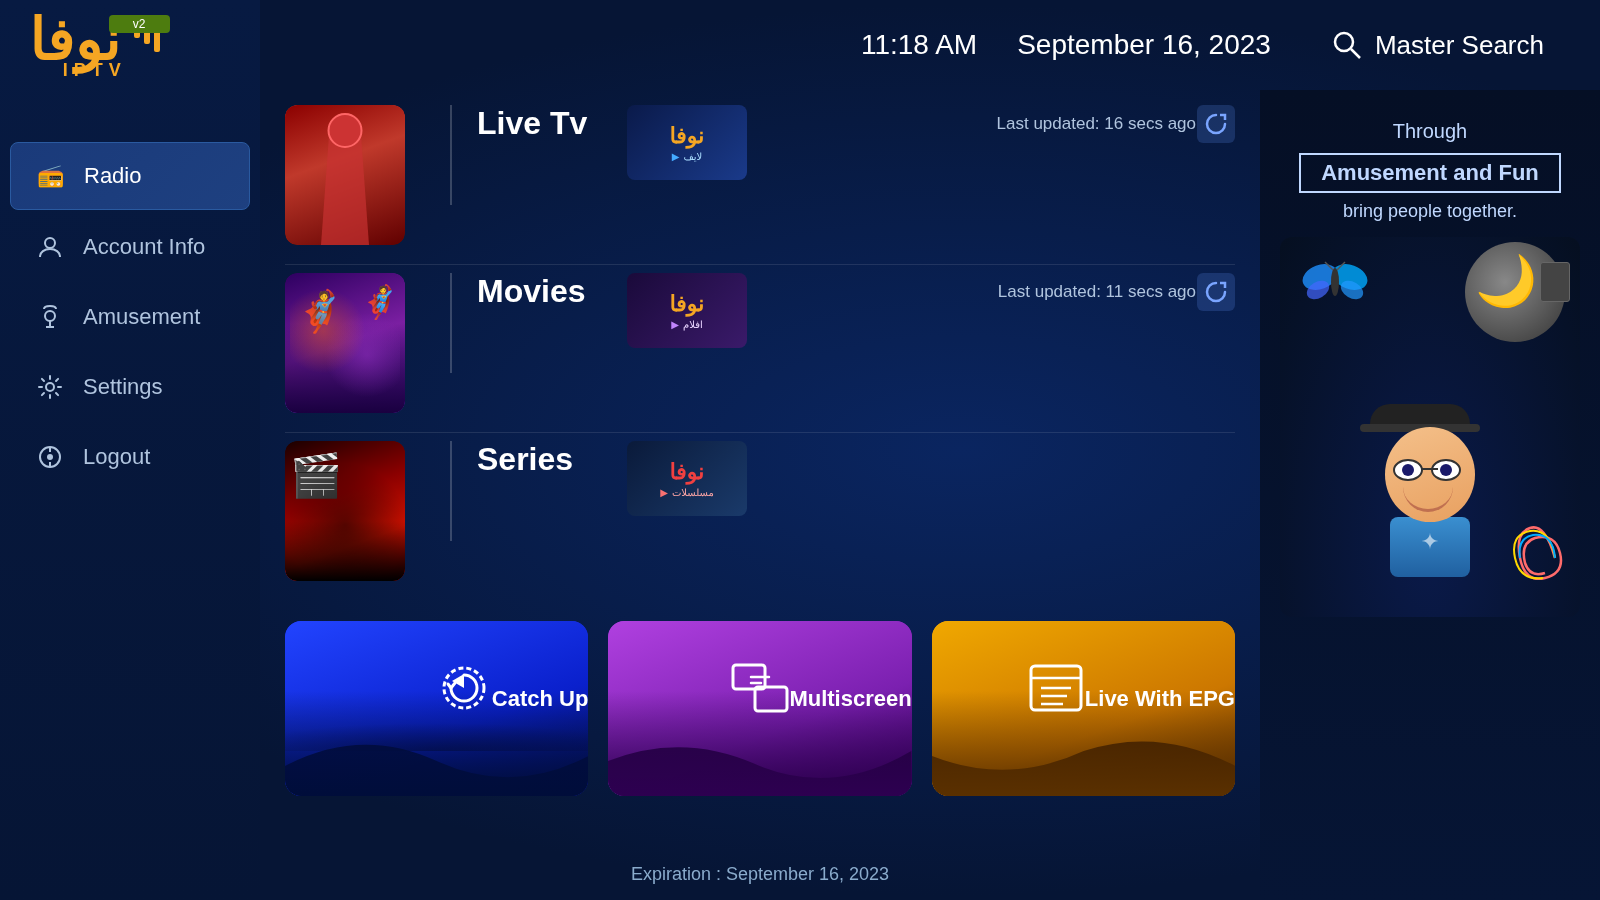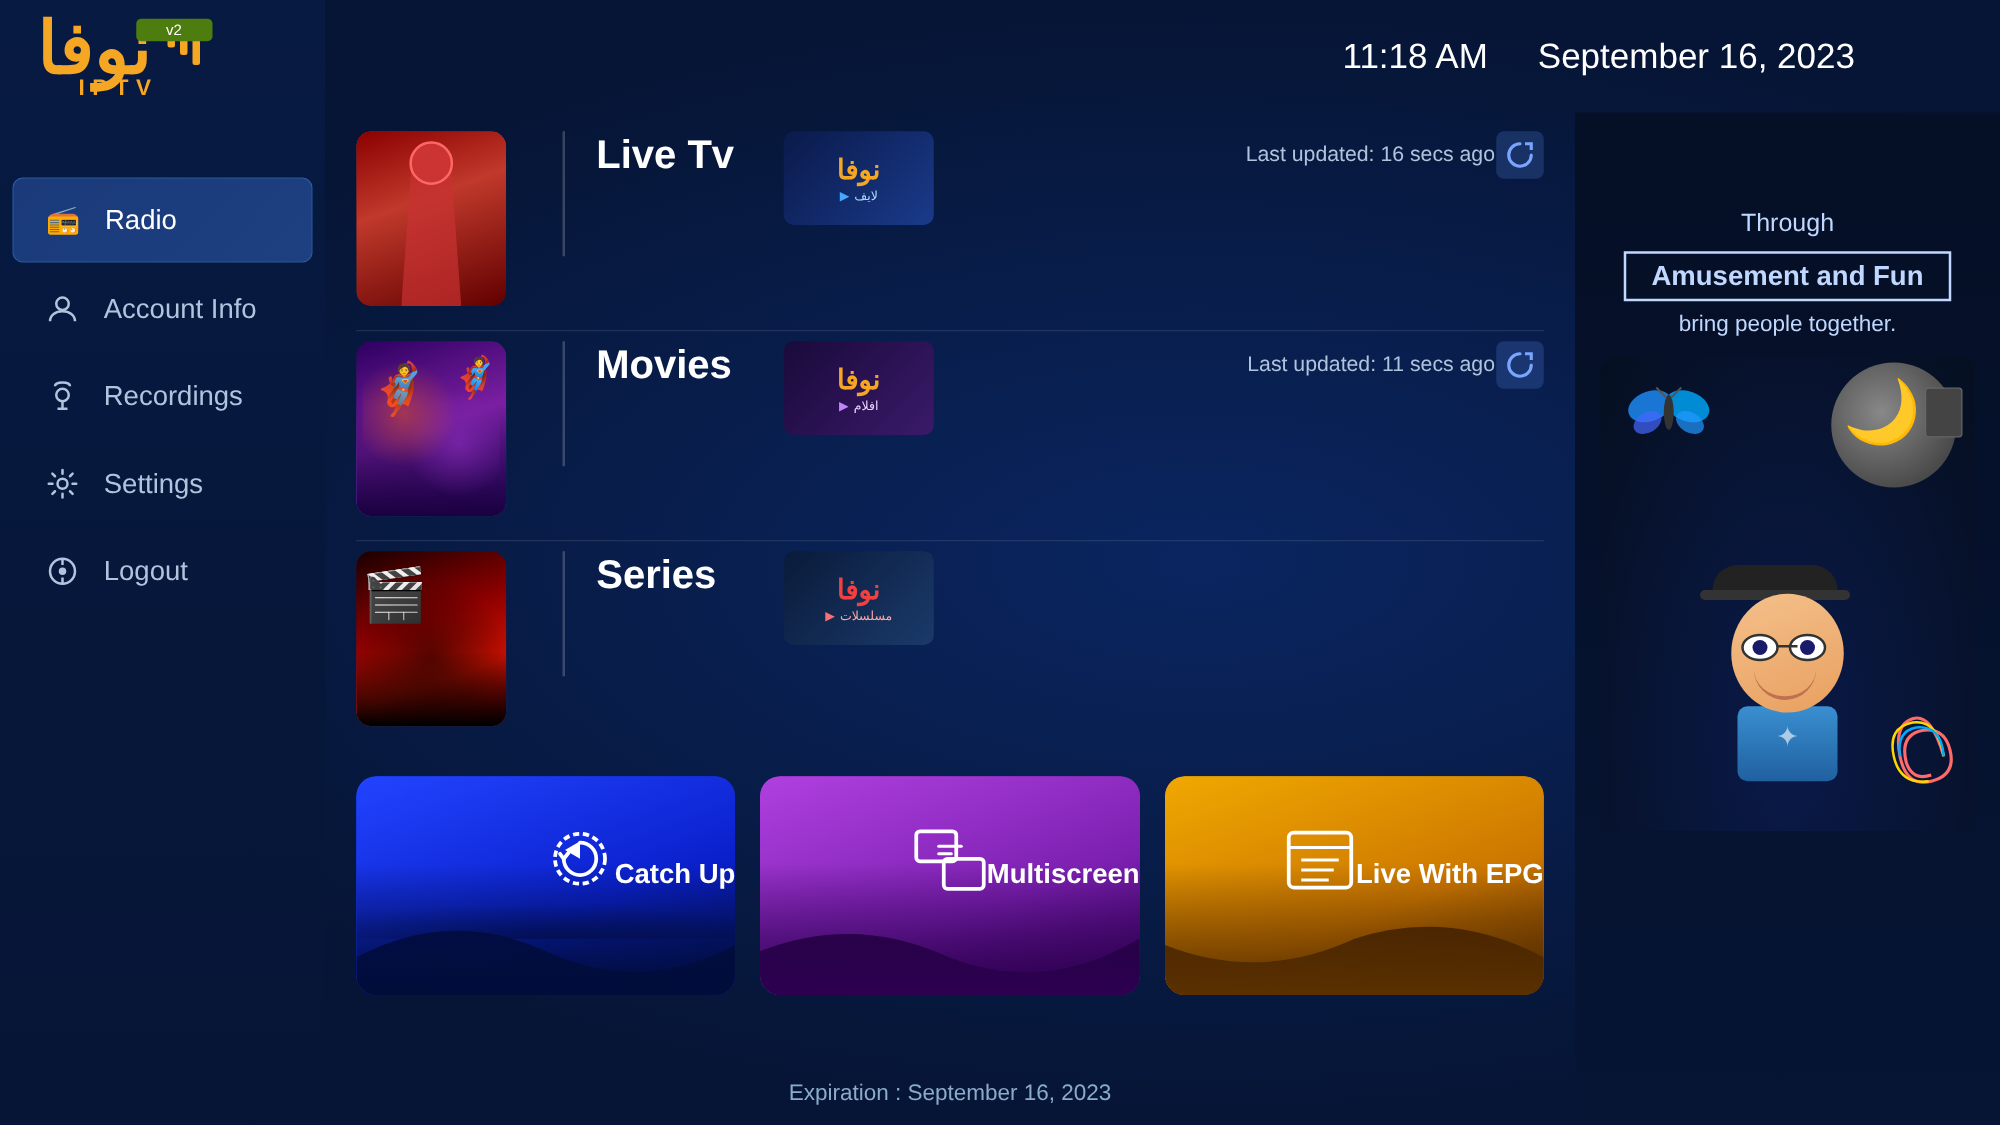--- a/index.html
+++ b/index.html
@@ -369,21 +369,20 @@
       align-items: center;
       padding: 30px 20px 20px;
       overflow: hidden;
     }
 
     .panel-tagline {
       color: #c0d8ff;
       font-size: 20px;
       margin-bottom: 10px;
       text-align: left;
-      margin-top: 48px;
     }
 
     .panel-highlight {
       border: 2px solid #c0d8ff;
       color: #c0d8ff;
       padding: 5px 20px;
       font-size: 22px;
       font-weight: 700;
       margin-bottom: 8px;
     }
@@ -461,20 +460,27 @@
       height: 50px;
       background: radial-gradient(ellipse 100% 80% at 50% 100%, rgba(0,0,0,0.4) 0%, transparent 70%);
     }
   </style>
 </head>
 <body>
 
 <div class="header">
   <span class="header-time">11:18 AM</span>
   <span class="header-date">September 16, 2023</span>
+  <div class="header-search">
+    <svg class="search-icon-svg" viewBox="0 0 32 32" fill="none" stroke="white" stroke-width="2.5">
+      <circle cx="13" cy="13" r="9"></circle>
+      <line x1="20" y1="20" x2="29" y2="29"></line>
+    </svg>
+    <span>Master Search</span>
+  </div>
 </div>
 
 <div class="logo">
   <div style="position:relative; display:inline-block;">
     <div class="nofa-brand">
       <div style="display:flex; align-items:center; gap:4px;">
         <span style="font-size:58px; font-weight:900; color:#f5a623; font-family:Arial Black,sans-serif; line-height:1;">نوفا</span>
         <div class="signal-dots">
           <div class="signal-dot" style="height:12px;"></div>
           <div class="signal-dot" style="height:18px;"></div>
@@ -503,21 +509,21 @@
   </div>
   <div class="sidebar-item">
     <span class="sidebar-icon">
       <svg width="26" height="26" viewBox="0 0 26 26" fill="none">
         <circle cx="13" cy="12" r="5" stroke="#b0c4de" stroke-width="2"></circle>
         <path d="M13 17v6" stroke="#b0c4de" stroke-width="2"></path>
         <path d="M9 23h8" stroke="#b0c4de" stroke-width="2"></path>
         <path d="M7 5c0-1 1-3 6-3s6 2 6 3" stroke="#b0c4de" stroke-width="2"></path>
       </svg>
     </span>
-    <span>Recordings</span>
+    <span>Amusement</span>
   </div>
   <div class="sidebar-item">
     <span class="sidebar-icon">
       <svg width="26" height="26" viewBox="0 0 26 26" fill="none">
         <circle cx="13" cy="13" r="4" stroke="#b0c4de" stroke-width="2"></circle>
         <path d="M13 2v3M13 21v3M2 13h3M21 13h3M4.9 4.9l2.1 2.1M19 19l2.1 2.1M4.9 21.1L7 19M19 7l2.1-2.1" stroke="#b0c4de" stroke-width="2" stroke-linecap="round"></path>
       </svg>
     </span>
     <span>Settings</span>
   </div>

